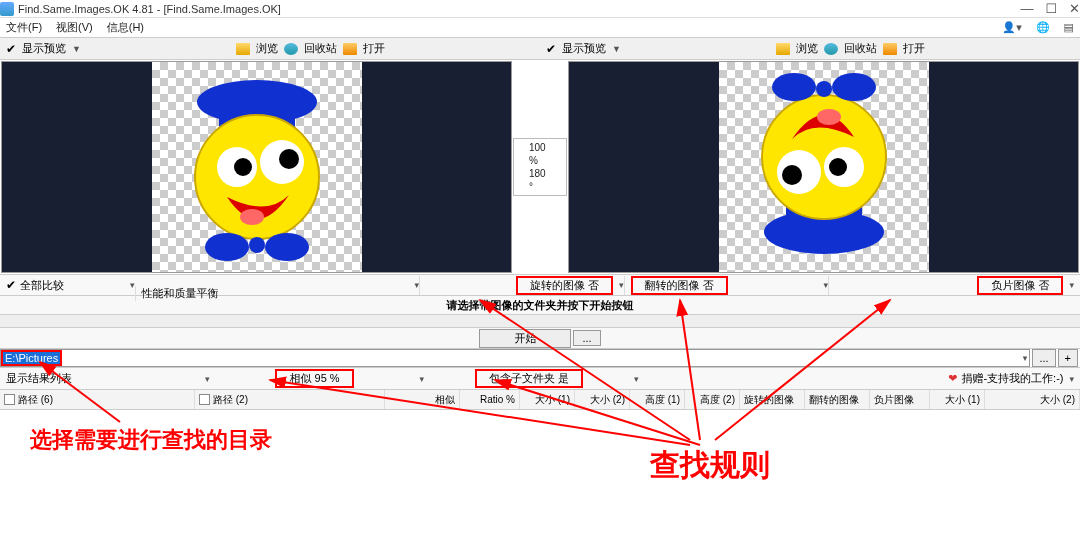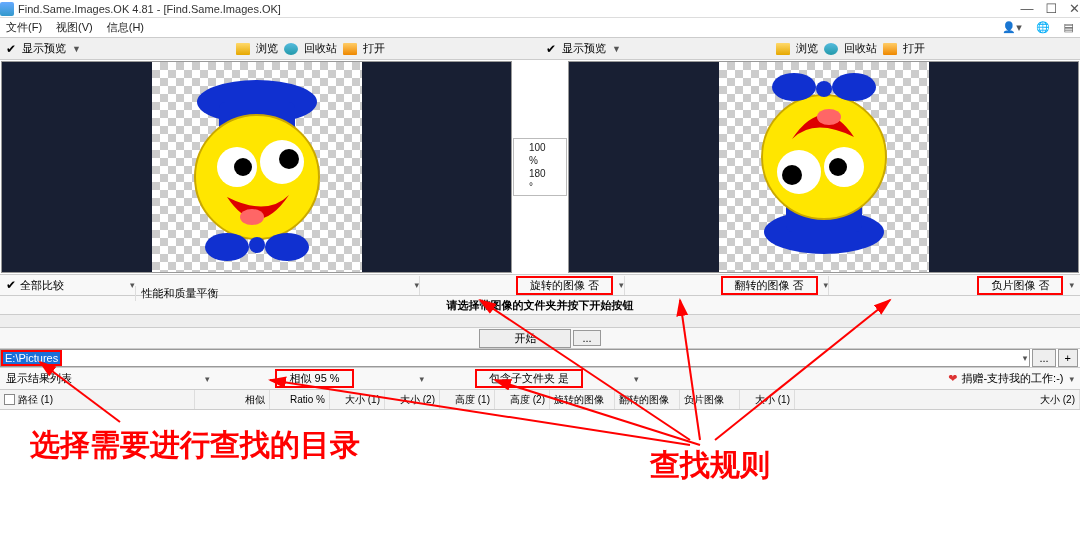--- a/index.html
+++ b/index.html
@@ -40,21 +40,21 @@
 .path-sel { background: #1a6fd8; color: #fff; padding: 0 2px; display: inline-block; }
 .path-sel.redwrap { outline: 2px solid #f00; }
 .mini-btn { border: 1px solid #999; background: #eee; padding: 0 6px; font-size: 11px; cursor: pointer; height: 18px; line-height: 16px; }
 .opts-row { height: 22px; display: flex; align-items: center; font-size: 11px; border-bottom: 1px solid #ccc; background: #f8f8f8; }
 .opts-row .cell { display: flex; align-items: center; padding: 0 6px; gap: 4px; }
 .heart { color: #d33; }
 .cols-row { height: 20px; display: flex; align-items: center; font-size: 10px; background: #f4f4f4; border-bottom: 1px solid #ccc; }
 .cols-row .col { padding: 0 4px; border-right: 1px solid #ddd; display: flex; align-items: center; gap: 3px; height: 100%; white-space: nowrap; }
 .results { flex: 1; background: #fff; position: relative; }
 .app { display: flex; flex-direction: column; width: 1080px; height: 552px; position: relative; }
-.ann-text-red { color: #f00; font-weight: bold; position: absolute; font-size: 30px; pointer-events: none; }
+.ann-text-red { color: #f00; font-weight: bold; position: absolute; font-size: 22px; pointer-events: none; }
 svg.arrow { position: absolute; pointer-events: none; }
 .chk { width: 11px; height: 11px; border: 1px solid #888; background: #fff; display: inline-block; }
 </style>
 </head>
 <body>
 
 <div class="app">
 
   <div class="titlebar">
     <span class="t-icon"></span>
@@ -155,21 +155,21 @@
     </div>
     <span class="dd">▾</span>
     <div class="cell dd-cell" style="width:280px;margin-top:16px;">
       <span>性能和质量平衡</span>
     </div>
     <span class="dd">▾</span>
     <div class="cell dd-cell" style="width:200px; justify-content:flex-end;">
       <span class="red-box">旋转的图像 否</span>
     </div>
     <span class="dd">▾</span>
-    <div class="cell dd-cell" style="width:200px; justify-content:flex-end;">
+    <div class="cell dd-cell" style="width:200px; justify-content:flex-start;">
       <span class="red-box">翻转的图像 否</span>
     </div>
     <span class="dd">▾</span>
     <div class="cell dd-cell" style="flex:1; justify-content:flex-end;">
       <span class="red-box">负片图像 否</span>
     </div>
     <span class="dd" style="margin-right:6px;">▾</span>
   </div>
 
   <div class="hint-row">请选择带图像的文件夹并按下开始按钮</div>
@@ -206,21 +206,25 @@
     <div class="cell" style="flex:1; justify-content:flex-end;">
       <span class="heart">❤</span>
       <span>捐赠-支持我的工作:-)</span>
     </div>
     <span class="dd" style="margin-right:6px;">▾</span>
   </div>
 
   <div class="cols-row">
     <div class="col" style="width:195px;">
         <span class="chk"></span>
-        <span>路径 (1)</span>
+        <span>路径 (6)</span>
+      </div>
+    <div class="col" style="width:190px;">
+        <span class="chk"></span>
+        <span>路径 (2)</span>
       </div>
     <div class="col" style="width:75px; justify-content:flex-end;">
         <span>相似</span>
       </div>
     <div class="col" style="width:60px; justify-content:flex-end;">
         <span>Ratio %</span>
       </div>
     <div class="col" style="width:55px; justify-content:flex-end;">
         <span>大小 (1)</span>
       </div>

